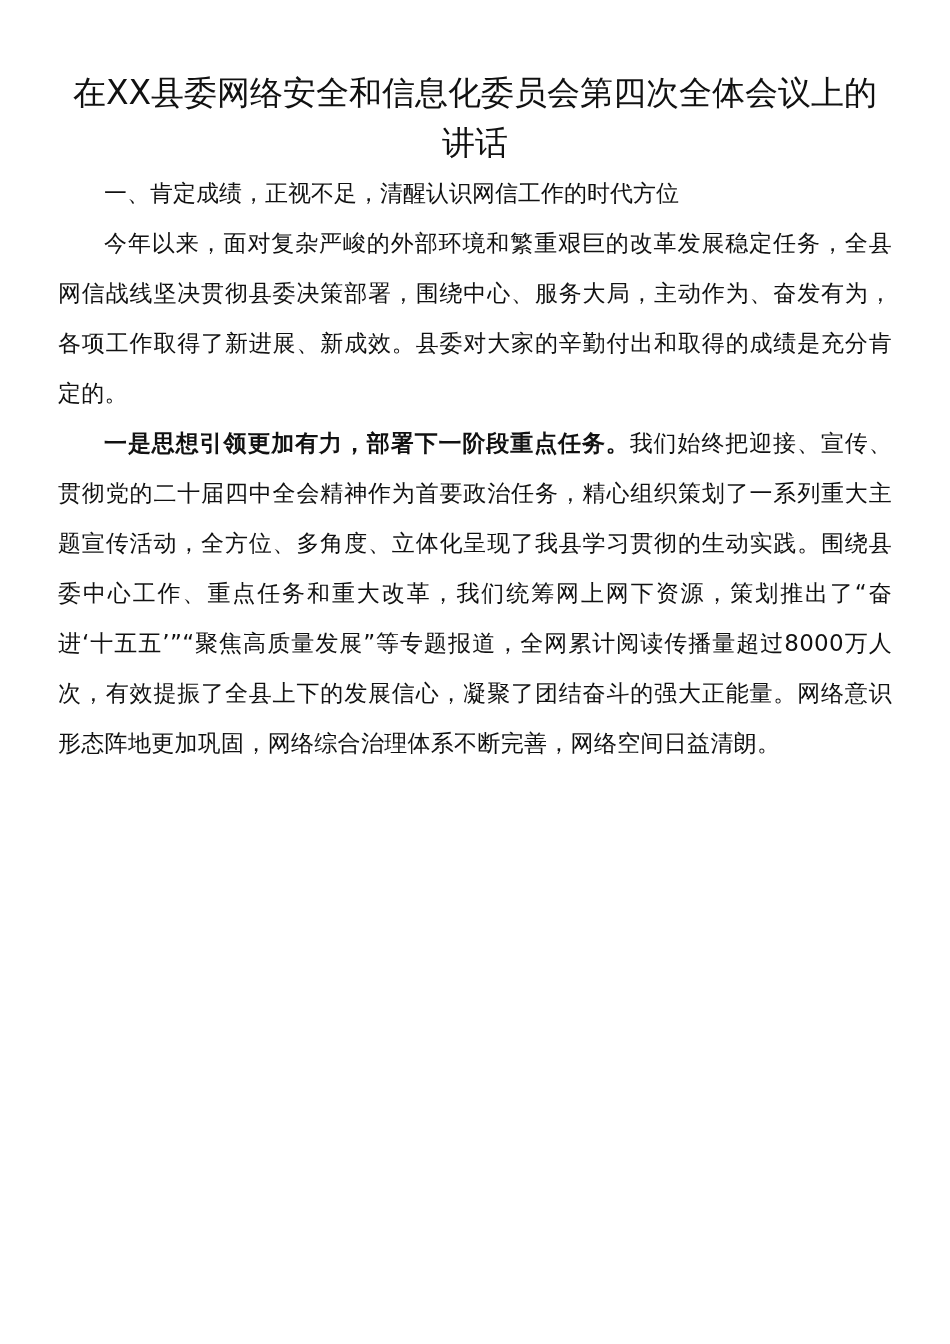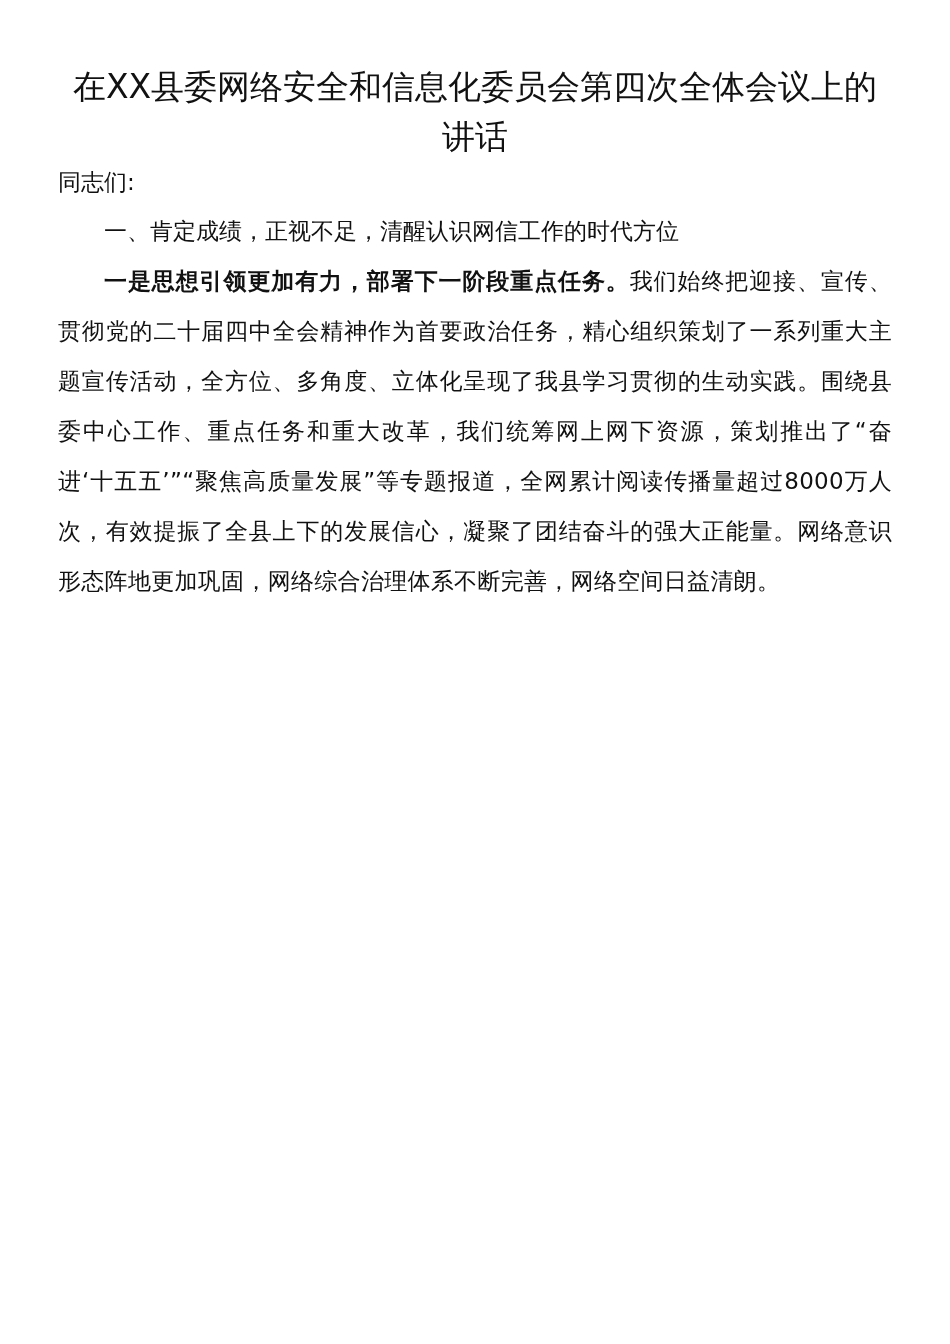--- a/index.html
+++ b/index.html
@@ -11,21 +11,21 @@
     width: 950px;
     height: 1344px;
     overflow: hidden;
     position: relative;
     font-family: "DejaVu Sans", "Liberation Sans", sans-serif;
     color: #111111;
   }
   .page {
     position: absolute;
     left: 58px;
-    top: 62px;
+    top: 68px;
     width: 834px;
   }
   .title {
     font-size: 33px;
     line-height: 50px;
     text-align: center;
     margin: 0;
     font-weight: normal;
     letter-spacing: 0px;
   }
@@ -51,20 +51,20 @@
   }
   .bold-lead { font-weight: bold; }
   .first-para { margin-top: 8px; }
   .bold-para { margin-top: 0px; }
 </style>
 </head>
 <body>
 
 <div class="page">
   <h1 class="title">在XX县委网络安全和信息化委员会第四次全体会议上的讲话</h1>
-  <p class="salutation">同志们:</p>
 
 
   <p class="heading1">一、肯定成绩，正视不足，清醒认识网信工作的时代方位</p>
 
+  <p class="para">今年以来，面对复杂严峻的外部环境和繁重艰巨的改革发展稳定任务，全县网信战线坚决贯彻县委决策部署，围绕中心、服务大局，主动作为、奋发有为，各项工作取得了新进展、新成效。县委对大家的辛勤付出和取得的成绩是充分肯定的。</p>
 
   <p class="para bold-para"><span class="bold-lead">一是思想引领更加有力，部署下一阶段重点任务。</span><span>我们始终把迎接、宣传、贯彻党的二十届四中全会精神作为首要政治任务，精心组织策划了一系列重大主题宣传活动，全方位、多角度、立体化呈现了我县学习贯彻的生动实践。围绕县委中心工作、重点任务和重大改革，我们统筹网上网下资源，策划推出了“奋进‘十五五’”“聚焦高质量发展”等专题报道，全网累计阅读传播量超过8000万人次，有效提振了全县上下的发展信心，凝聚了团结奋斗的强大正能量。网络意识形态阵地更加巩固，网络综合治理体系不断完善，网络空间日益清朗。</span></p>
 </div>
 
 </body></html>

